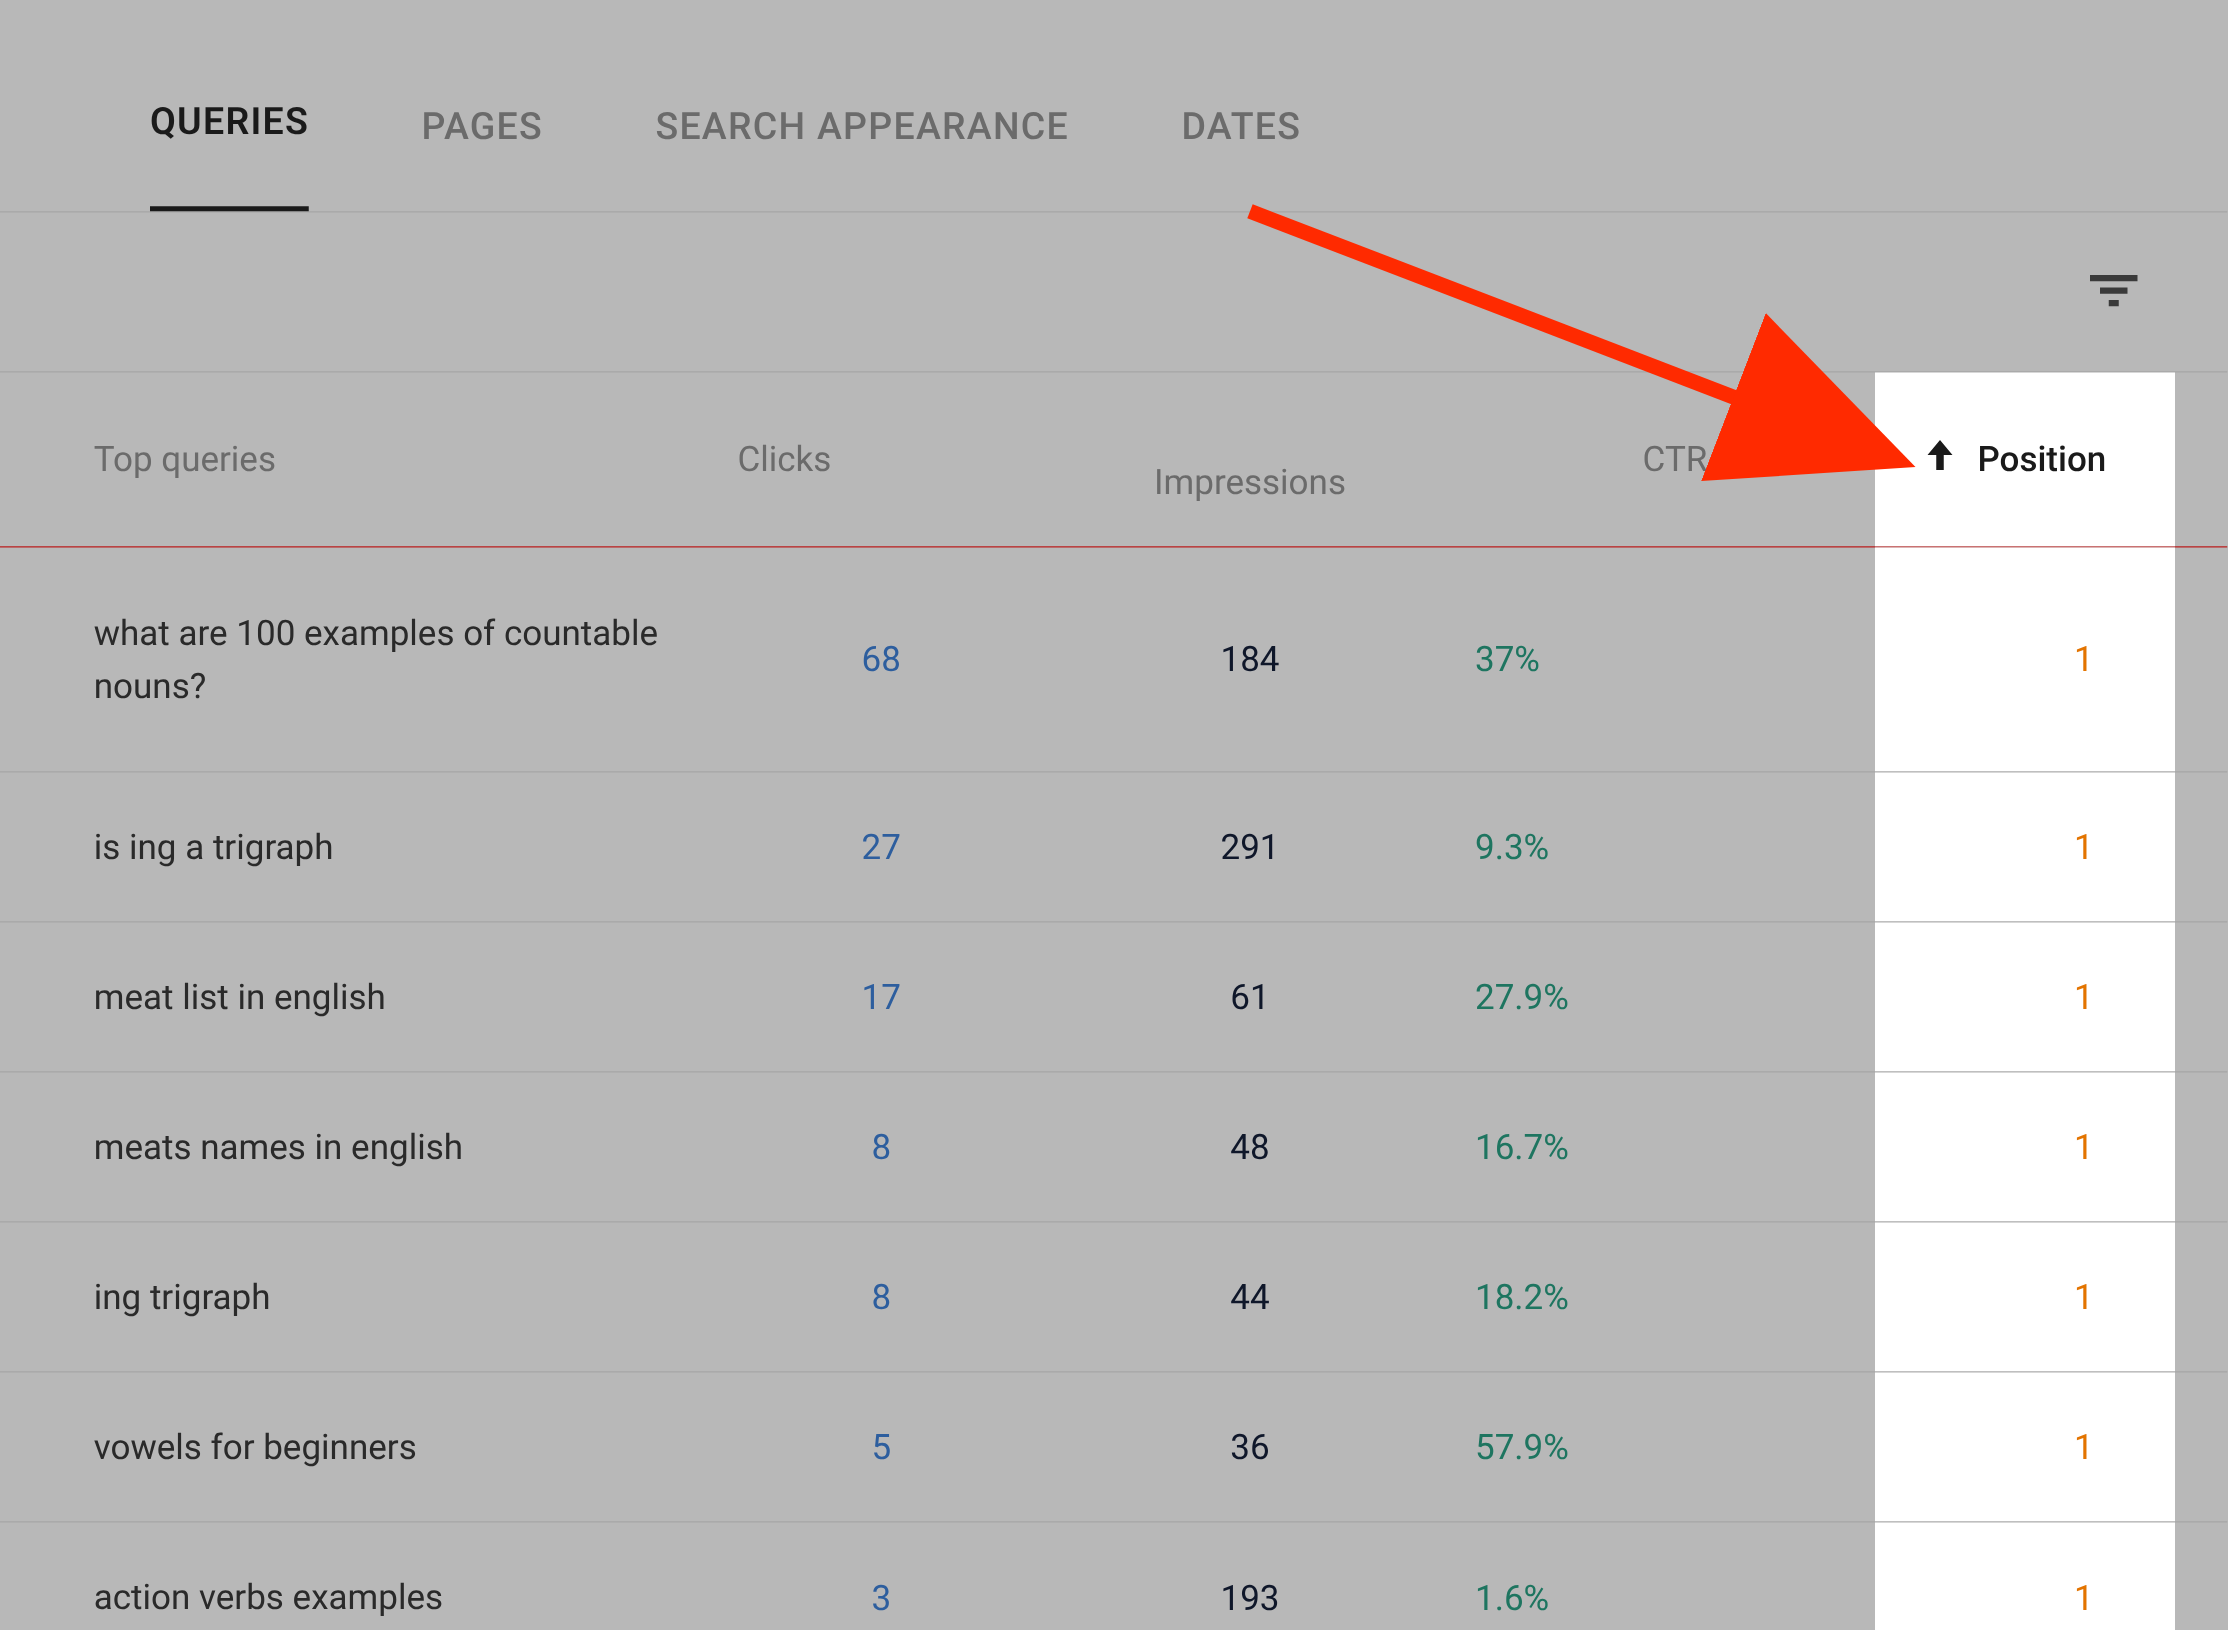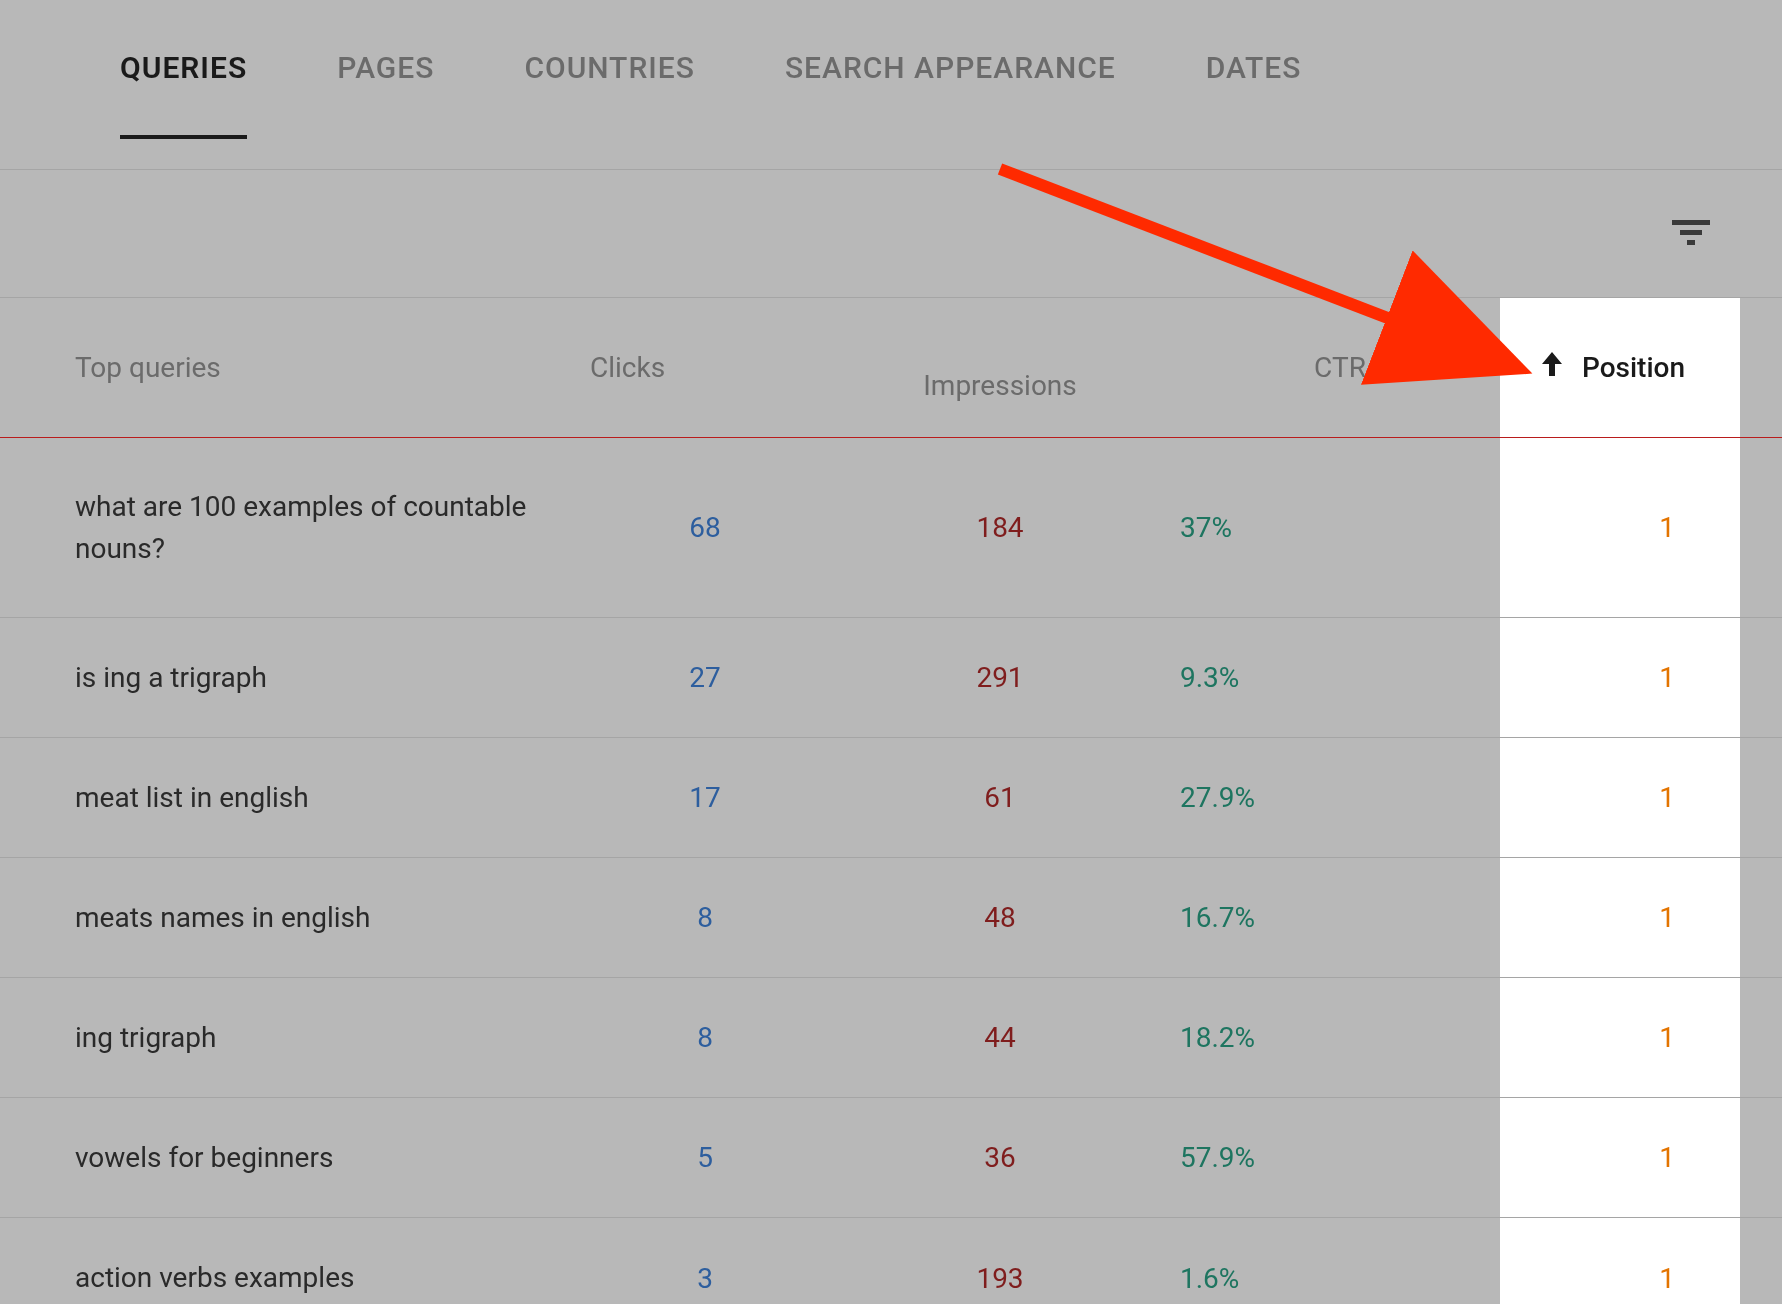--- a/index.html
+++ b/index.html
@@ -16,21 +16,21 @@
       position: relative;
     }
     .panel {
       background: #b8b8b8;
       width: 100%;
       height: 100%;
       position: relative;
     }
     .tabs-row {
       display: flex;
-      align-items: flex-start;
+      align-items: flex-end;
       padding: 0 120px;
       height: 170px;
       border-bottom: 1px solid #a5a5a5;
       gap: 90px;
     }
     .tab {
       font-size: 30px;
       font-weight: 500;
       color: #6b6b6b;
       letter-spacing: 1px;
@@ -125,21 +125,21 @@
       padding-right: 30px;
     }
     .td-clicks {
       width: 230px;
       text-align: center;
       color: #2d5e9e;
     }
     .td-impressions {
       width: 360px;
       text-align: center;
-      color: #7f1d1d;
+      color: #0f172a;
     }
     .td-ctr {
       width: 320px;
       text-align: left;
       color: #1e7560;
     }
     .td-position {
       width: 240px;
       background: #ffffff;
       height: 100%;
@@ -158,21 +158,20 @@
     }
   </style>
 </head>
 <body>
 
 <div class="panel">
 
   <div class="tabs-row">
     <div class="tab active">QUERIES</div>
     <div class="tab">PAGES</div>
-    <div class="tab">COUNTRIES</div>
     <div class="tab">SEARCH APPEARANCE</div>
     <div class="tab">DATES</div>
   </div>
 
   <div class="filter-row">
     <span class="filter-icon">
       <svg width="42" height="30" viewBox="0 0 42 30">
         <rect x="2" y="3" width="38" height="5" fill="#3a3a3a"></rect>
         <rect x="10" y="13" width="22" height="5" fill="#3a3a3a"></rect>
         <rect x="17" y="23" width="8" height="5" fill="#3a3a3a"></rect>

